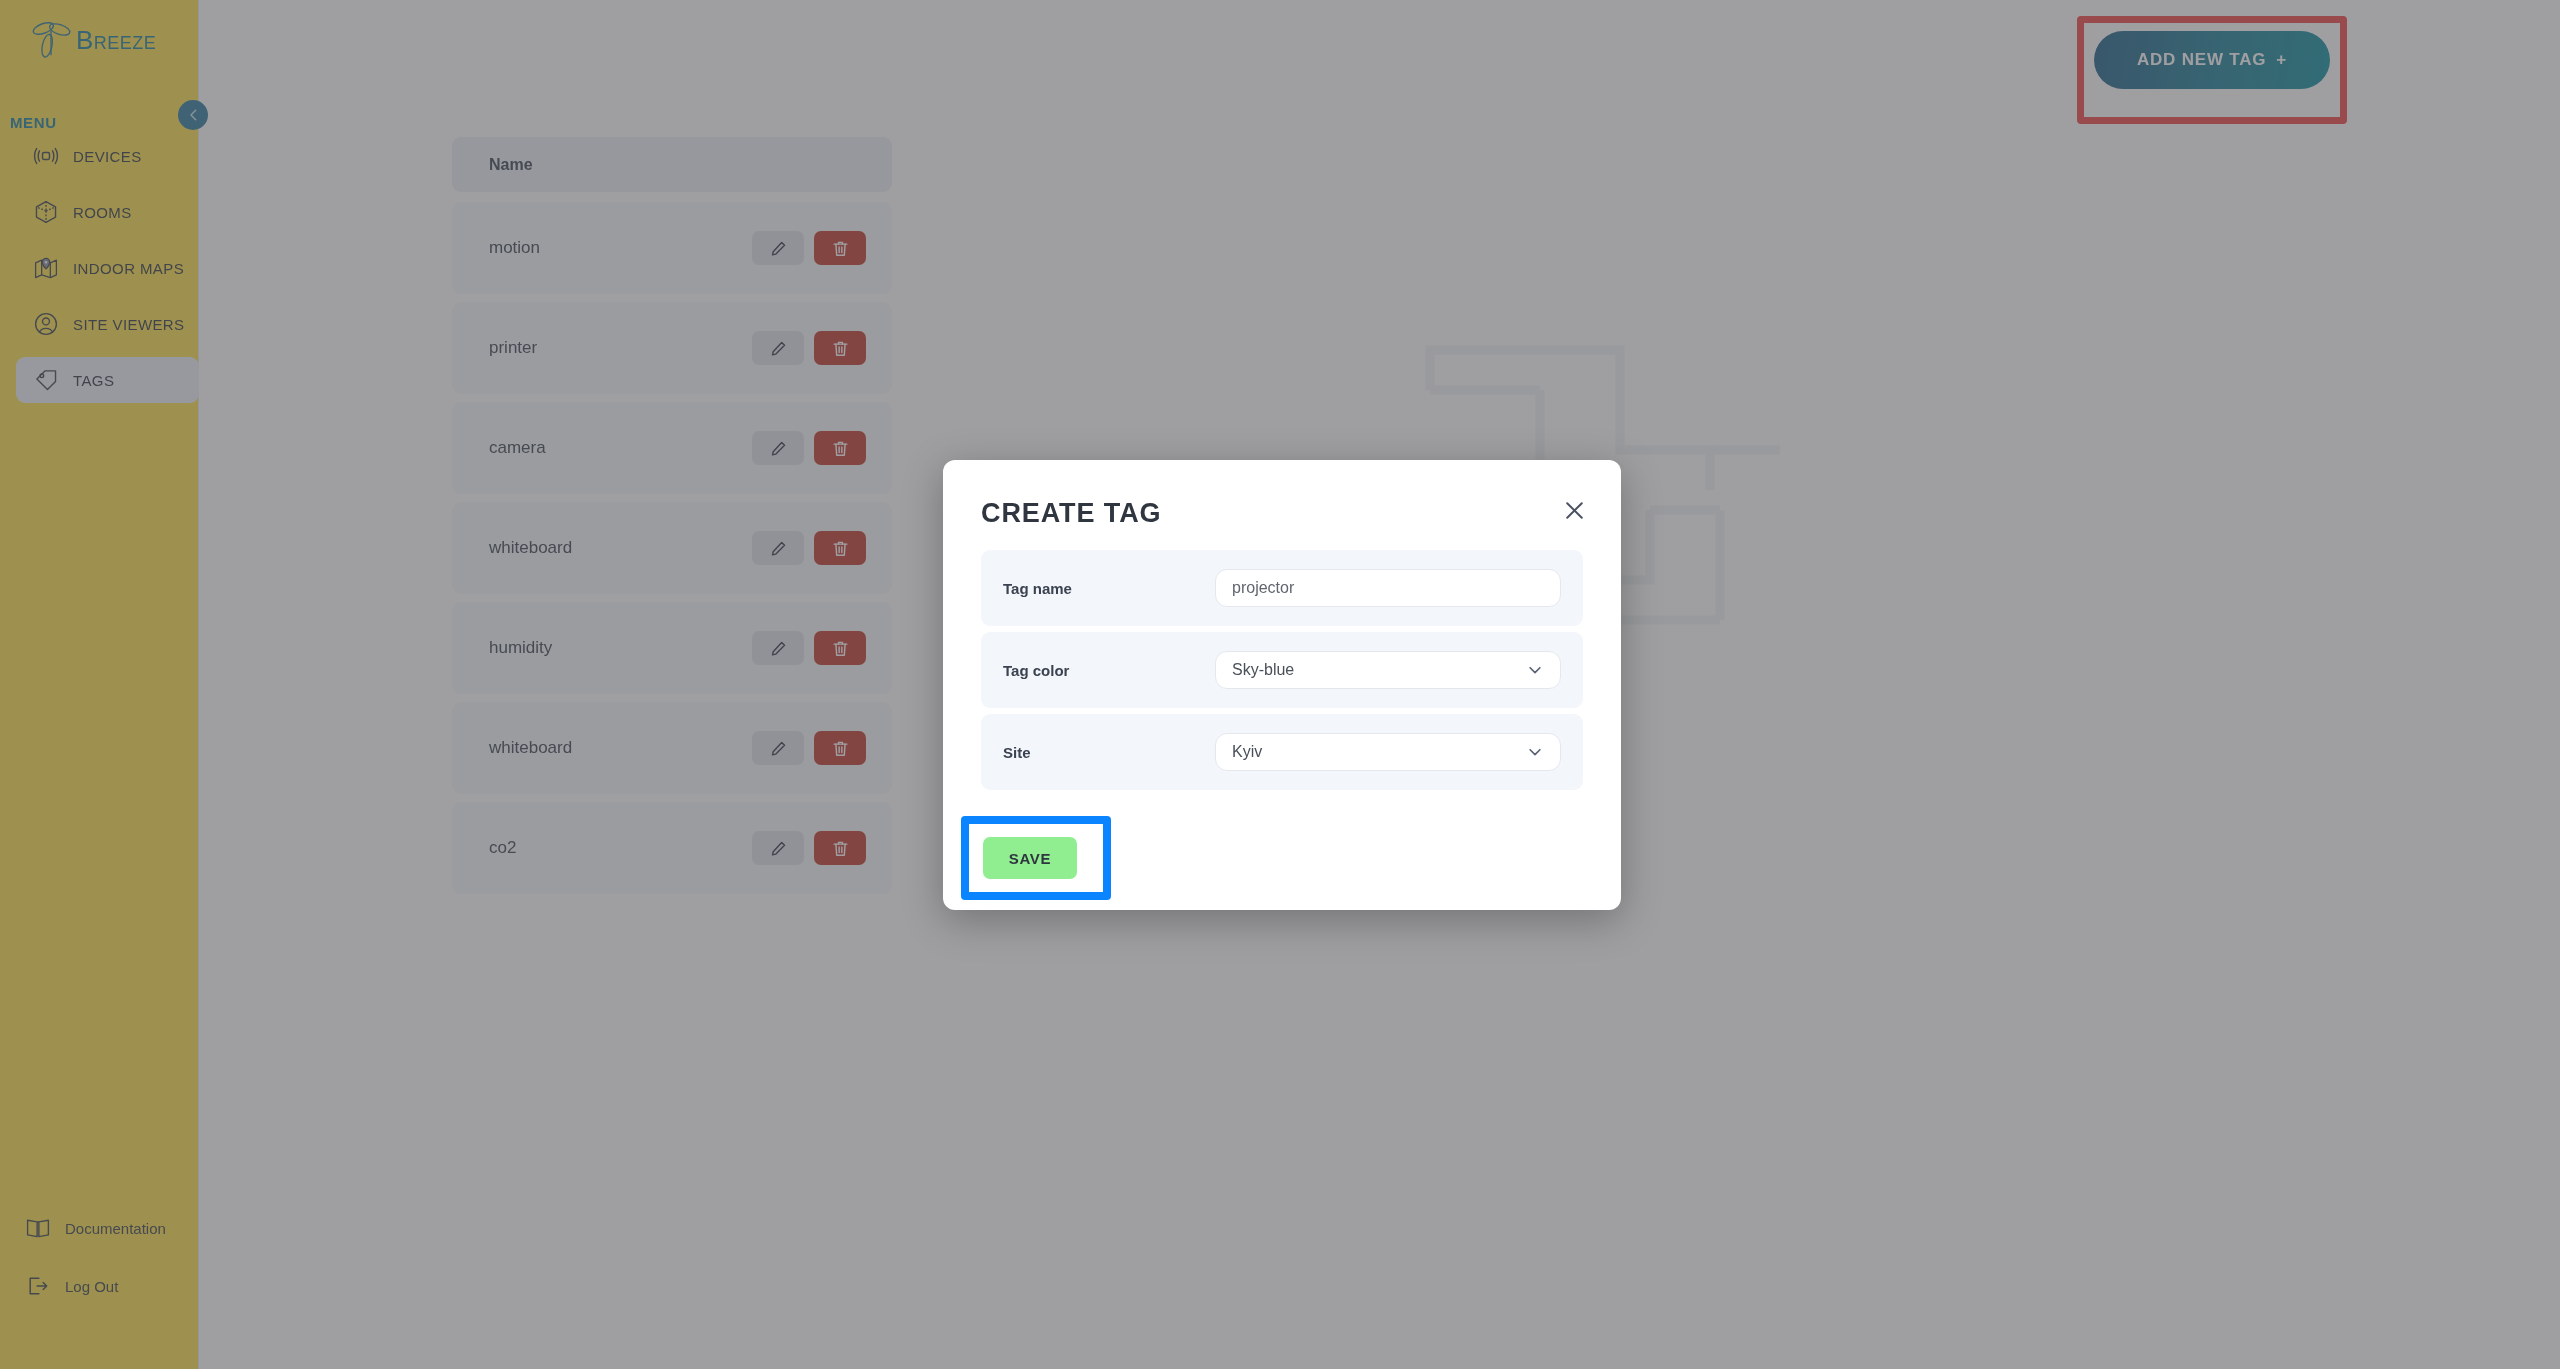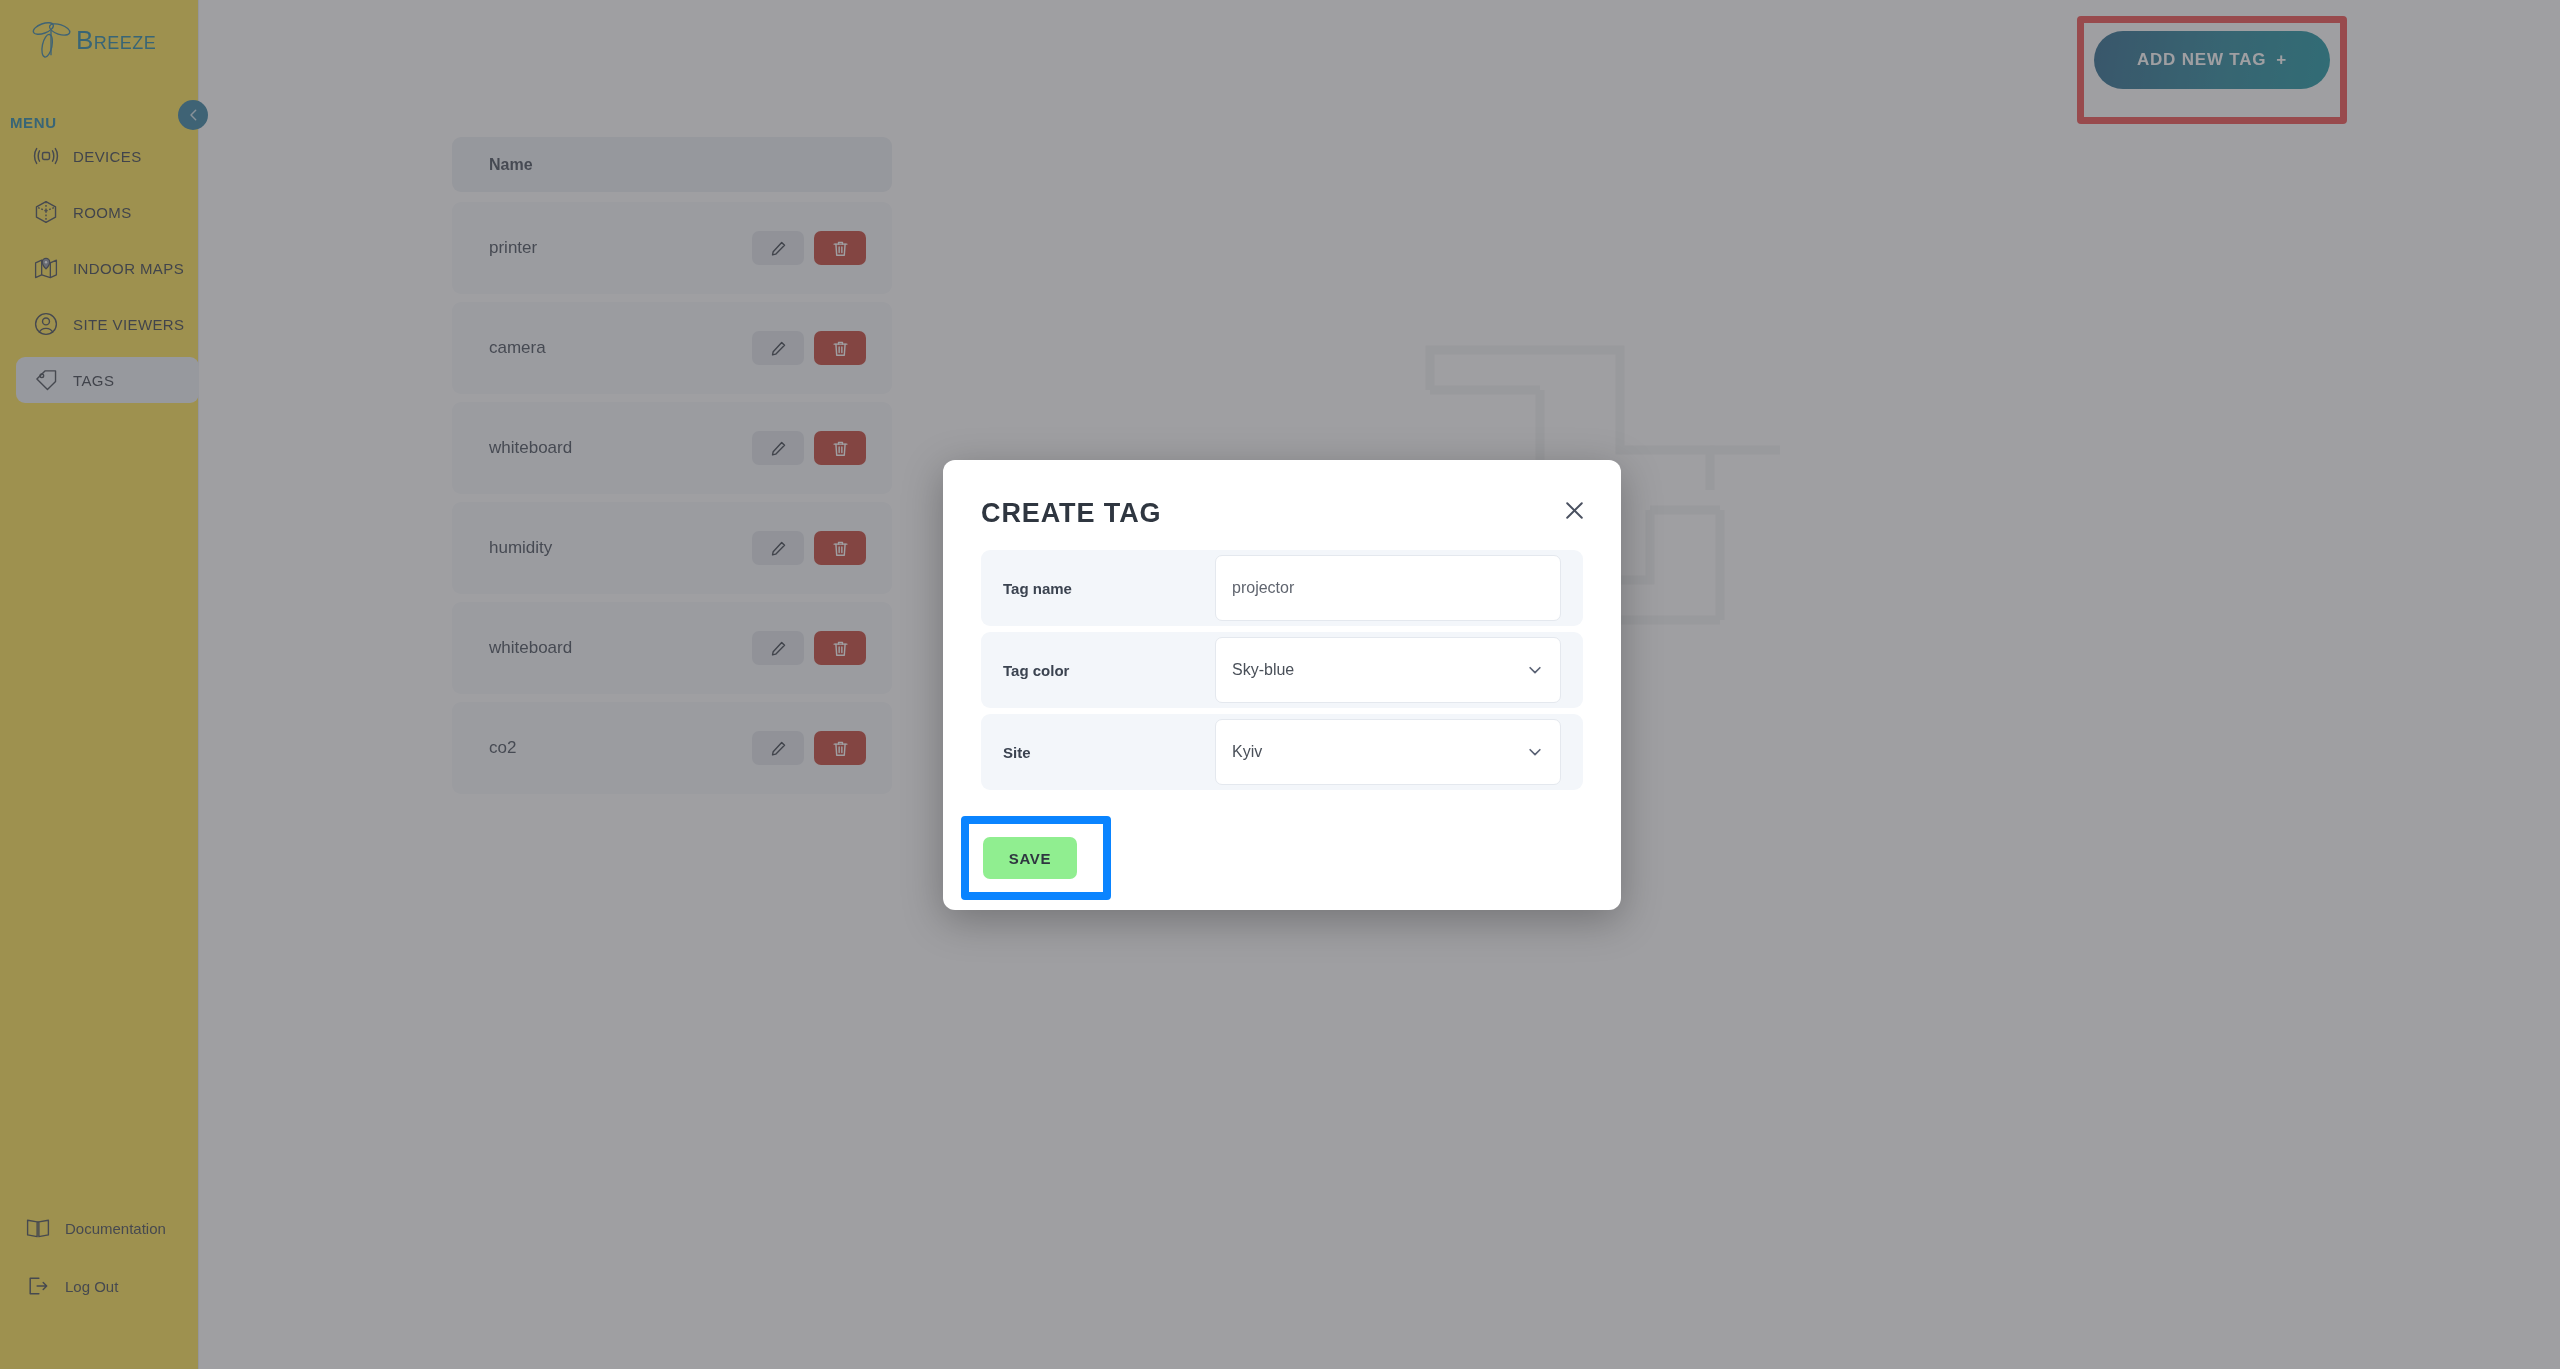--- a/index.html
+++ b/index.html
@@ -193,22 +193,22 @@
   .form-row {
     height: 76px; background: #f3f6fa; border-radius: 9px;
     display: flex; align-items: center; margin-bottom: 6px;
     padding: 0 22px 0 22px;
   }
   .form-label {
     width: 212px; flex: 0 0 212px;
     font-size: 15px; font-weight: 700; color: #3b4350;
   }
   .form-control {
-    flex: 1; height: 66px; background: #ffffff;
-    border-radius: 7px; border: 1px solid #e4e8ee;
+    flex: 1; height: 38px; background: #ffffff;
+    border-radius: 12px; border: 1px solid #e4e8ee;
     display: flex; align-items: center; padding: 0 16px;
     position: relative;
   }
   .form-control input {
     border: 0; outline: 0; background: transparent; width: 100%;
     font-size: 16px; color: #60656f;
     font-family: "Liberation Sans", sans-serif;
   }
   .select-value { font-size: 16px; color: #4a5059; flex: 1; }
   .chev { width: 18px; height: 18px; flex: 0 0 18px; }
@@ -376,20 +376,38 @@
       <span>+</span>
     </button>
   </div>
 
   <div id="tag-table">
     <div class="table-head">
       <div class="table-head-cell">Name</div>
     </div>
     <div id="table-body">
         <div class="table-row">
+          <div class="row-name">motion</div>
+          <div class="row-actions">
+            <button class="btn-edit">
+              <svg viewBox="0 0 24 24" fill="none" stroke="#2f3640" stroke-width="2" stroke-linecap="round" stroke-linejoin="round">
+                <path d="M16.5 3.5 L20.5 7.5 L8 20 L3.6 21 L4.5 16.5 Z"></path>
+              </svg>
+            </button>
+            <button class="btn-del">
+              <svg viewBox="0 0 24 24" fill="none" stroke="#ffffff" stroke-width="1.8" stroke-linecap="round" stroke-linejoin="round">
+                <path d="M4 6.5 H20"></path>
+                <path d="M9.5 6.5 V4.3 H14.5 V6.5"></path>
+                <path d="M6.2 6.5 L7.2 20.5 H16.8 L17.8 6.5"></path>
+                <path d="M10.3 10 V17 M13.7 10 V17"></path>
+              </svg>
+            </button>
+          </div>
+        </div>
+        <div class="table-row">
           <div class="row-name">printer</div>
           <div class="row-actions">
             <button class="btn-edit">
               <svg viewBox="0 0 24 24" fill="none" stroke="#2f3640" stroke-width="2" stroke-linecap="round" stroke-linejoin="round">
                 <path d="M16.5 3.5 L20.5 7.5 L8 20 L3.6 21 L4.5 16.5 Z"></path>
               </svg>
             </button>
             <button class="btn-del">
               <svg viewBox="0 0 24 24" fill="none" stroke="#ffffff" stroke-width="1.8" stroke-linecap="round" stroke-linejoin="round">
                 <path d="M4 6.5 H20"></path>

